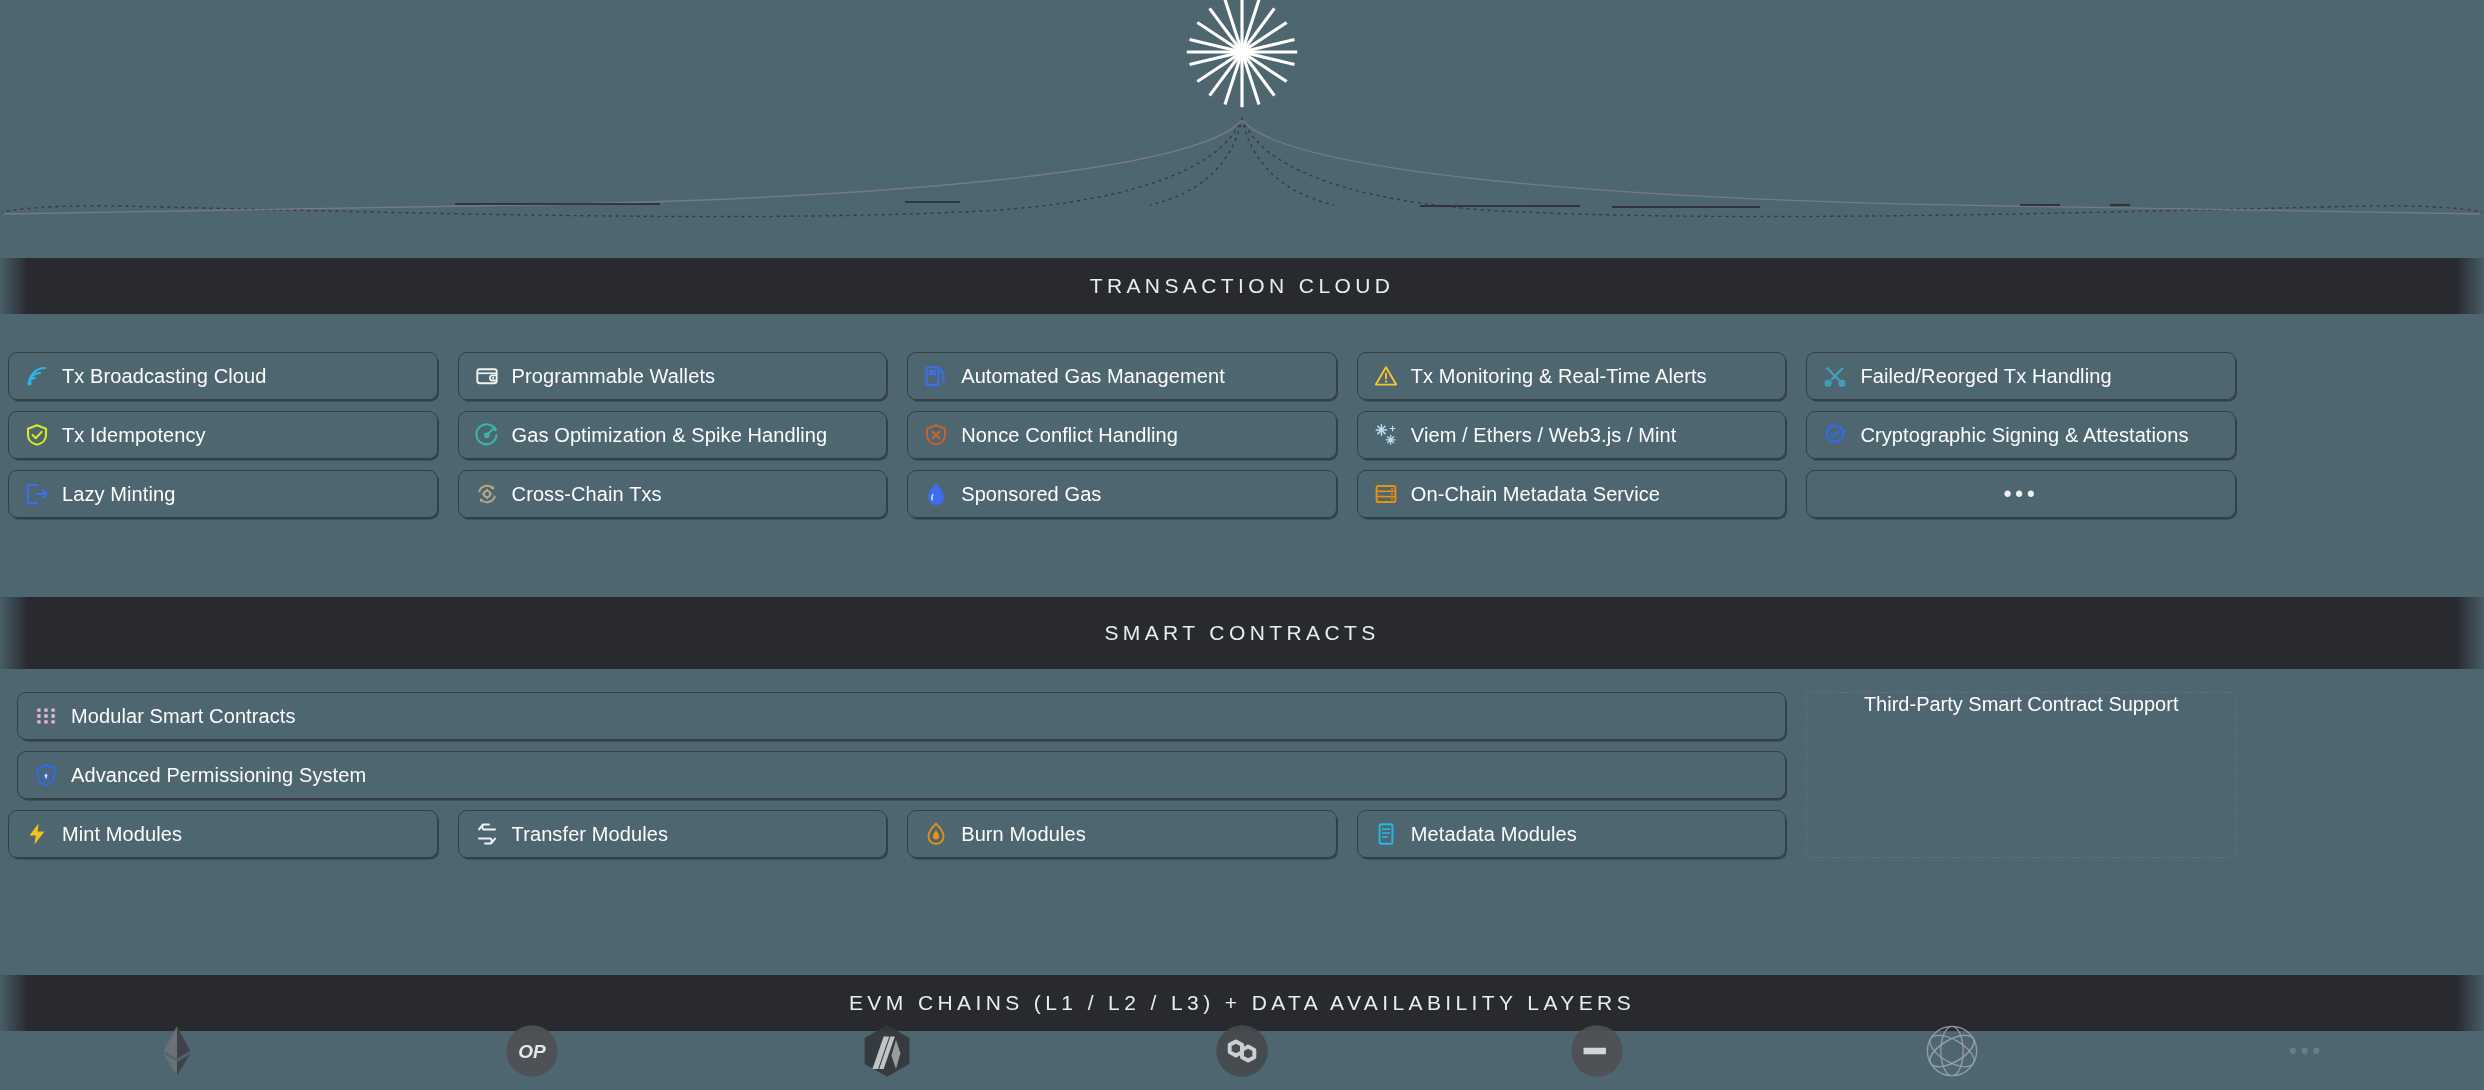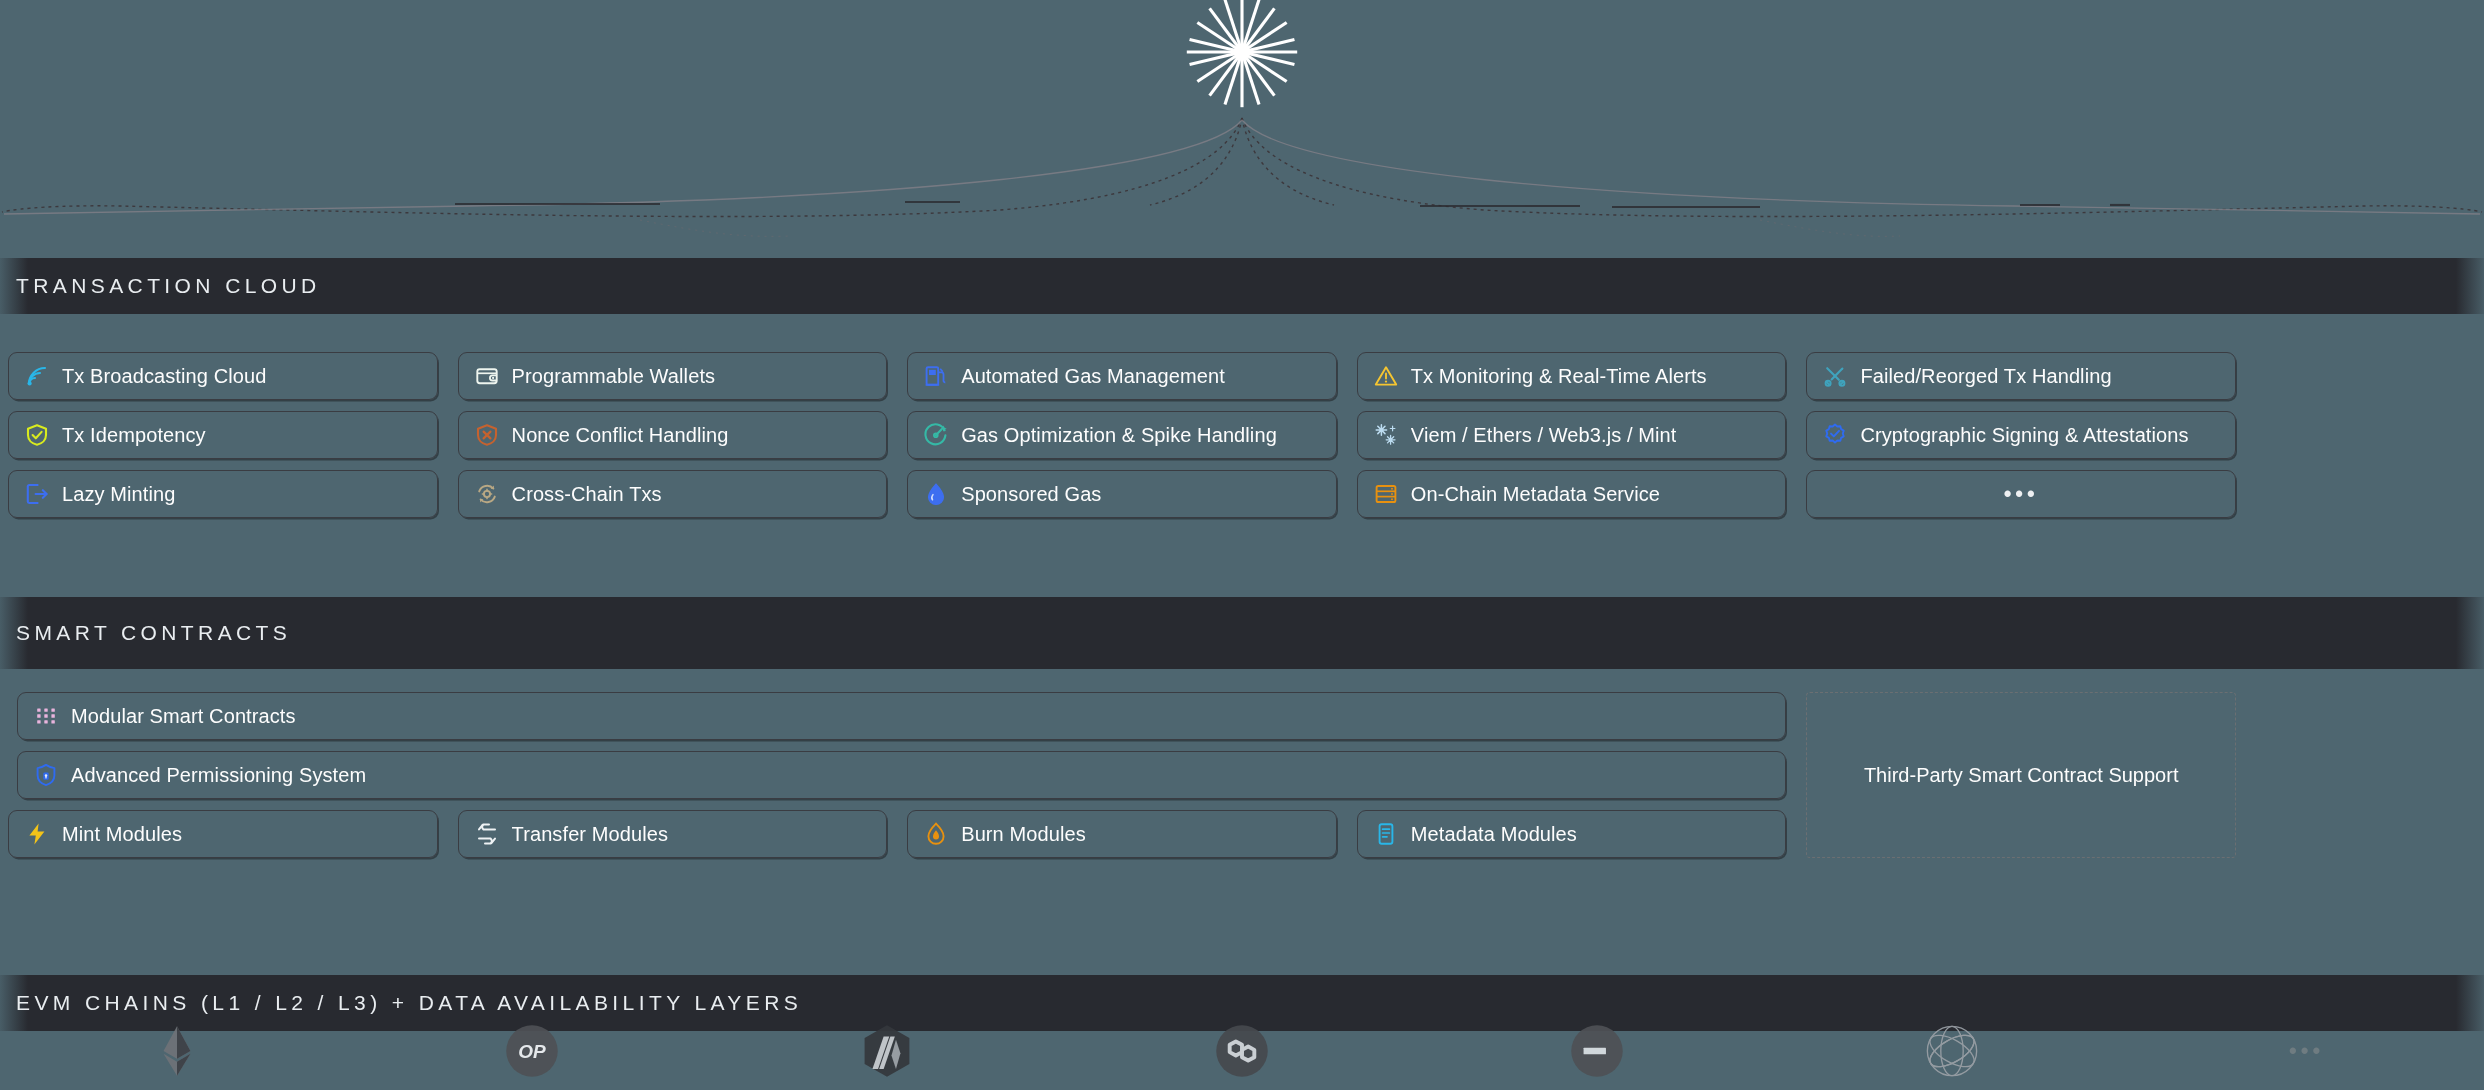--- a/index.html
+++ b/index.html
@@ -50,23 +50,22 @@
       linear-gradient(to right,
         rgba(78,102,112,0.85) 0px,
         rgba(40,42,48,0.15) 28px,
         #282a30 120px,
         #282a30 2364px,
         rgba(40,42,48,0.15) 2456px,
         rgba(78,102,112,0.85) 2484px),
       #282a30;
     display: flex;
     align-items: center;
-    justify-content: flex-start;
+    justify-content: center;
     color: #eef1f3;
-    padding-left: 16px;
   }
 
   .band-label {
     font-size: 21px;
     letter-spacing: 4.4px;
     font-weight: 400;
     color: #e9edf0;
     white-space: nowrap;
   }
 
@@ -131,21 +130,20 @@
   
   .span4 { grid-column: span 4; margin-left: 9px; }
 
   
   .third-party {
     grid-column: 5;
     grid-row: 1 / span 3;
     border: 1.5px dashed #6b6f72;
     border-radius: 4px;
     display: flex;
-    align-items: center;
     justify-content: center;
     text-align: center;
     padding: 0 10px;
   }
   .third-party .tp-label {
     font-size: 20px;
     color: #fdfdfd;
     white-space: nowrap;
   }
 
@@ -291,37 +289,37 @@
   <div class="card">
     <svg class="card-icon" viewBox="0 0 24 24">
       <path d="M12 2.3 L 21 5.8 v 6.2 c 0 5 -3.8 8.7 -9 9.7 c -5.2 -1 -9 -4.7 -9 -9.7 V 5.8 Z" fill="none" stroke="#d9eb1e" stroke-width="2.1" stroke-linejoin="round"></path>
       <path d="M7.6 12.1 L 10.8 15.3 L 16.6 8.9" fill="none" stroke="#d9eb1e" stroke-width="2.1" stroke-linecap="round" stroke-linejoin="round"></path>
     </svg>
     <span class="card-label">Tx Idempotency</span>
   </div>
 
   <div class="card">
     <svg class="card-icon" viewBox="0 0 24 24">
+      <path d="M20.6 7.2 A 10 10 0 1 0 21.4 12.4" fill="none" stroke="#35b9a6" stroke-width="2.1" stroke-linecap="round"></path>
+      <path d="M11.8 12.2 L 17.4 6.4" stroke="#35b9a6" stroke-width="2.1" stroke-linecap="round"></path>
+      <circle cx="11.8" cy="12.2" r="1.9" fill="none" stroke="#35b9a6" stroke-width="1.8"></circle>
+      <path d="M19.6 2.6 l 0.9 2.2 l 2.2 0.9 l -2.2 0.9 l -0.9 2.2 l -0.9 -2.2 l -2.2 -0.9 l 2.2 -0.9 Z" fill="#35b9a6"></path>
+    </svg>
+    <span class="card-label">Gas Optimization &amp; Spike Handling</span>
+  </div>
+
+  <div class="card">
+    <svg class="card-icon" viewBox="0 0 24 24">
       <path d="M12 2.3 L 21 5.8 v 6.2 c 0 5 -3.8 8.7 -9 9.7 c -5.2 -1 -9 -4.7 -9 -9.7 V 5.8 Z" fill="none" stroke="#c5622f" stroke-width="2.1" stroke-linejoin="round"></path>
       <g stroke="#c5622f" stroke-width="2.2" stroke-linecap="round">
         <path d="M8.6 8.6 L 15.4 15.4"></path>
         <path d="M15.4 8.6 L 8.6 15.4"></path>
       </g>
     </svg>
     <span class="card-label">Nonce Conflict Handling</span>
-  </div>
-
-  <div class="card">
-    <svg class="card-icon" viewBox="0 0 24 24">
-      <path d="M20.6 7.2 A 10 10 0 1 0 21.4 12.4" fill="none" stroke="#35b9a6" stroke-width="2.1" stroke-linecap="round"></path>
-      <path d="M11.8 12.2 L 17.4 6.4" stroke="#35b9a6" stroke-width="2.1" stroke-linecap="round"></path>
-      <circle cx="11.8" cy="12.2" r="1.9" fill="none" stroke="#35b9a6" stroke-width="1.8"></circle>
-      <path d="M19.6 2.6 l 0.9 2.2 l 2.2 0.9 l -2.2 0.9 l -0.9 2.2 l -0.9 -2.2 l -2.2 -0.9 l 2.2 -0.9 Z" fill="#35b9a6"></path>
-    </svg>
-    <span class="card-label">Gas Optimization &amp; Spike Handling</span>
   </div>
 
   <div class="card">
     <svg class="card-icon" viewBox="0 0 24 24">
       <g stroke="#bcdcf0" stroke-width="1.5" stroke-linecap="round">
         <path d="M7.4 1.8 V 12.2 M2.2 7 H 12.6 M3.8 3.3 L 11 10.6 M11 3.3 L 3.8 10.6"></path>
       </g>
       <circle cx="7.4" cy="7" r="1.9" fill="#bcdcf0"></circle>
       <g stroke="#bcdcf0" stroke-width="1.3" stroke-linecap="round">
         <path d="M16.6 12.4 V 21.2 M12.2 16.8 H 21 M13.5 13.7 L 19.7 19.9 M19.7 13.7 L 13.5 19.9"></path>

